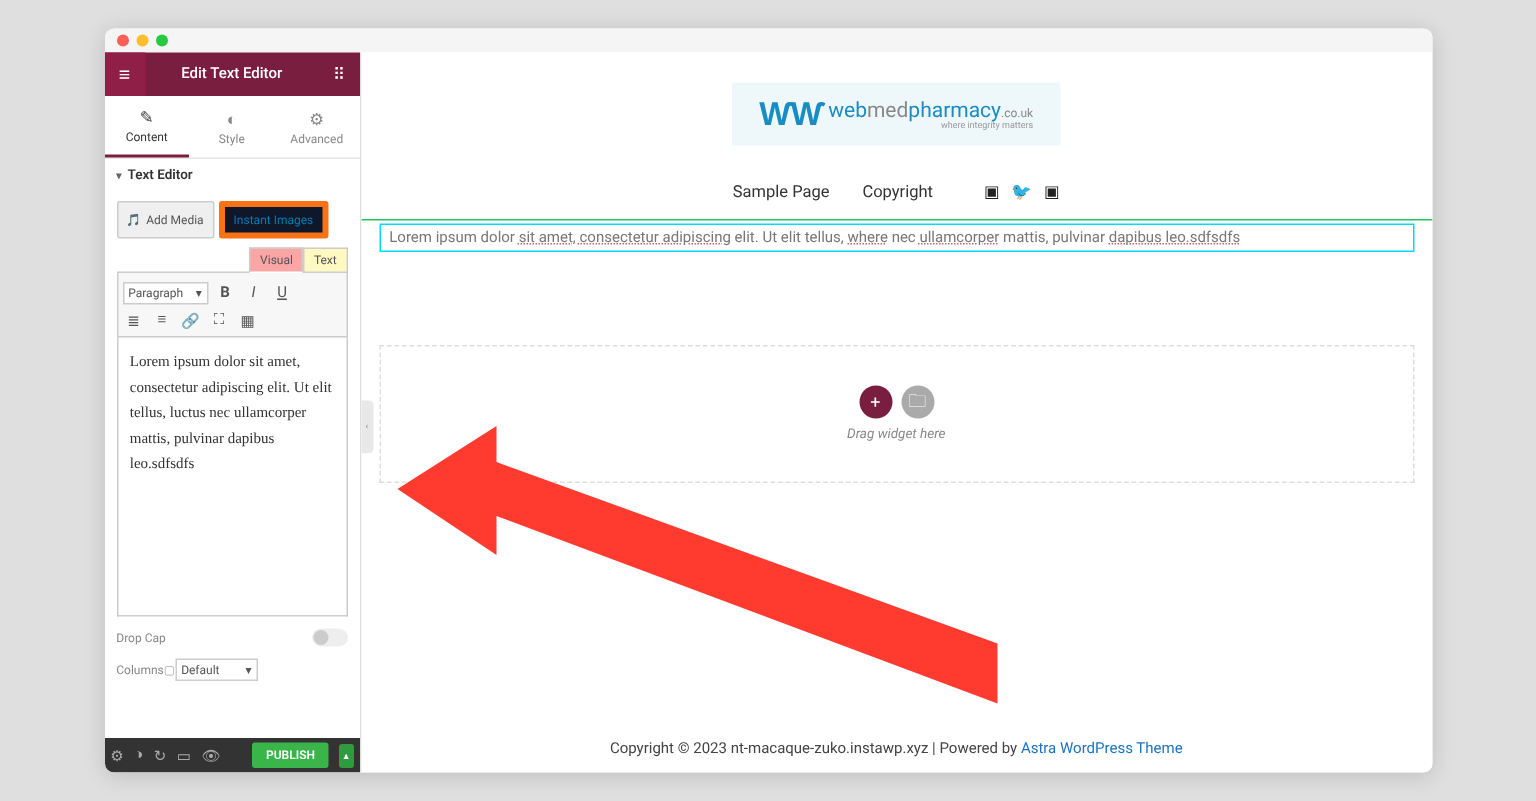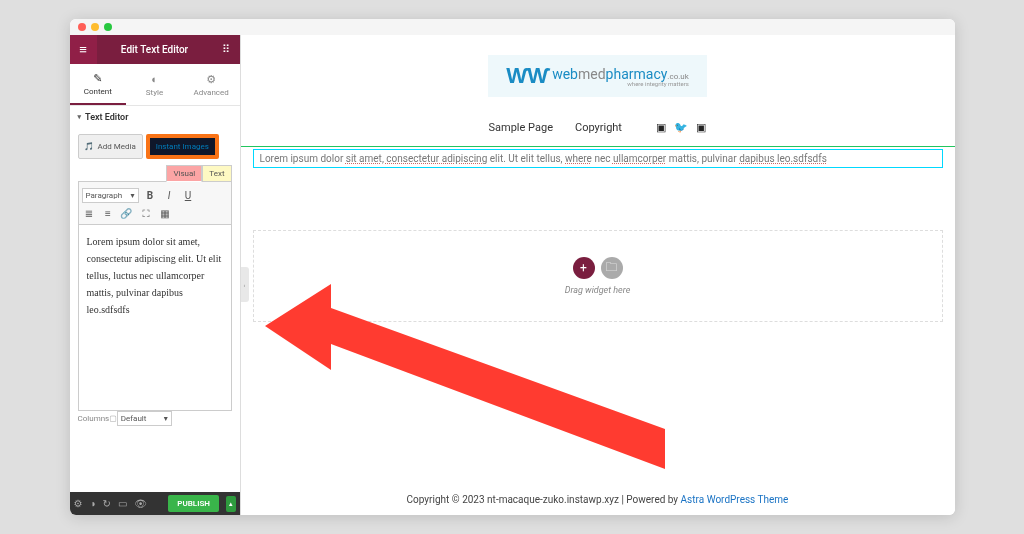--- a/index.html
+++ b/index.html
@@ -135,20 +135,24 @@
           <div class="tool-row">
             <div class="tbtn">≣</div>
             <div class="tbtn">≡</div>
             <div class="tbtn">🔗</div>
             <div class="tbtn">⛶</div>
             <div class="tbtn">▦</div>
           </div>
         </div>
         <div class="editor-area">Lorem ipsum dolor sit amet, consectetur adipiscing elit. Ut elit tellus, luctus nec ullamcorper mattis, pulvinar dapibus leo.sdfsdfs</div>
       </div>
+      <div class="dropcap">
+        <span>Drop Cap</span>
+        <div class="toggle"></div>
+      </div>
       <div class="cols">
         <span>Columns</span>
         <span style="color:#aaa">▢</span>
         <div class="col-sel">
           <span>Default</span>
             <span>▾</span>
         </div>
       </div>
       <div class="sb-footer">
         <span class="ft-btn">⚙</span>

